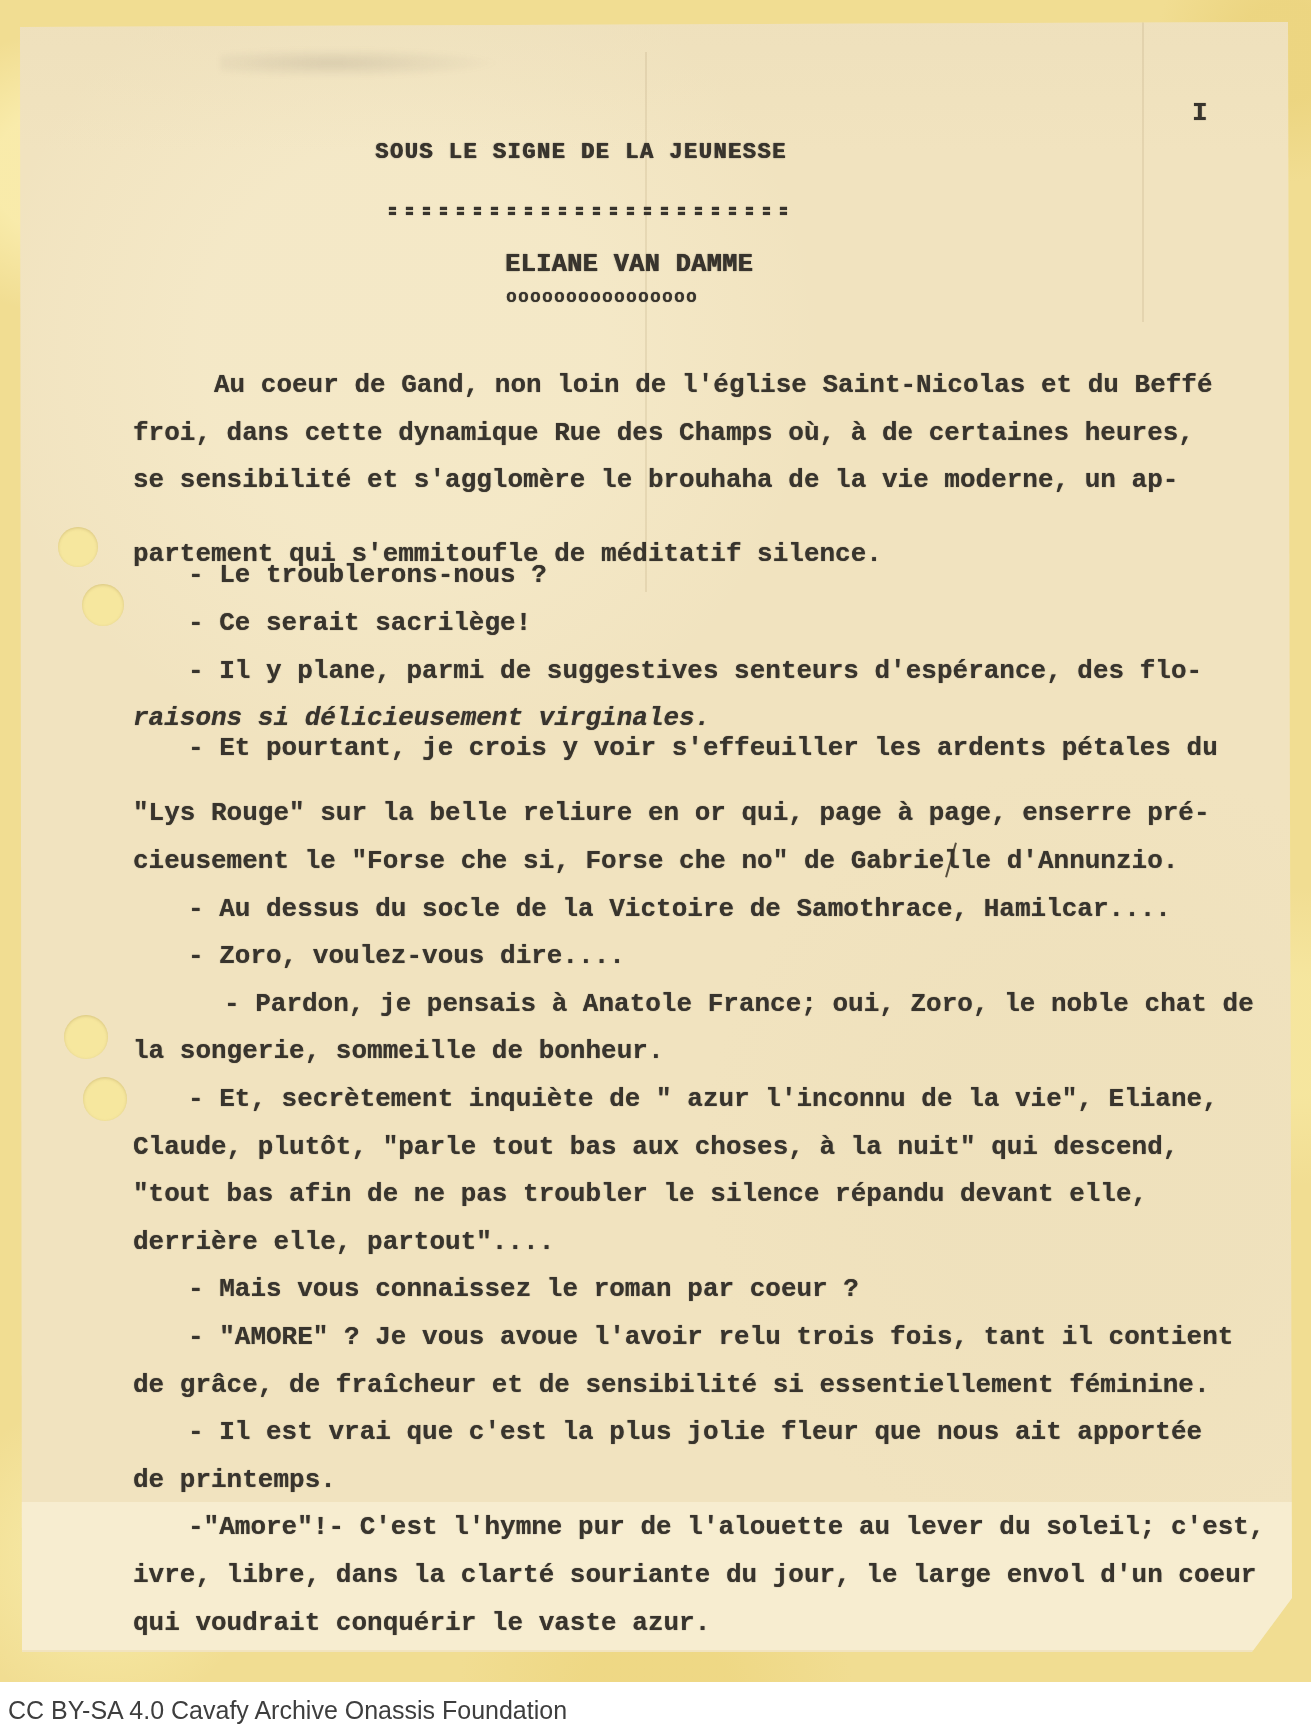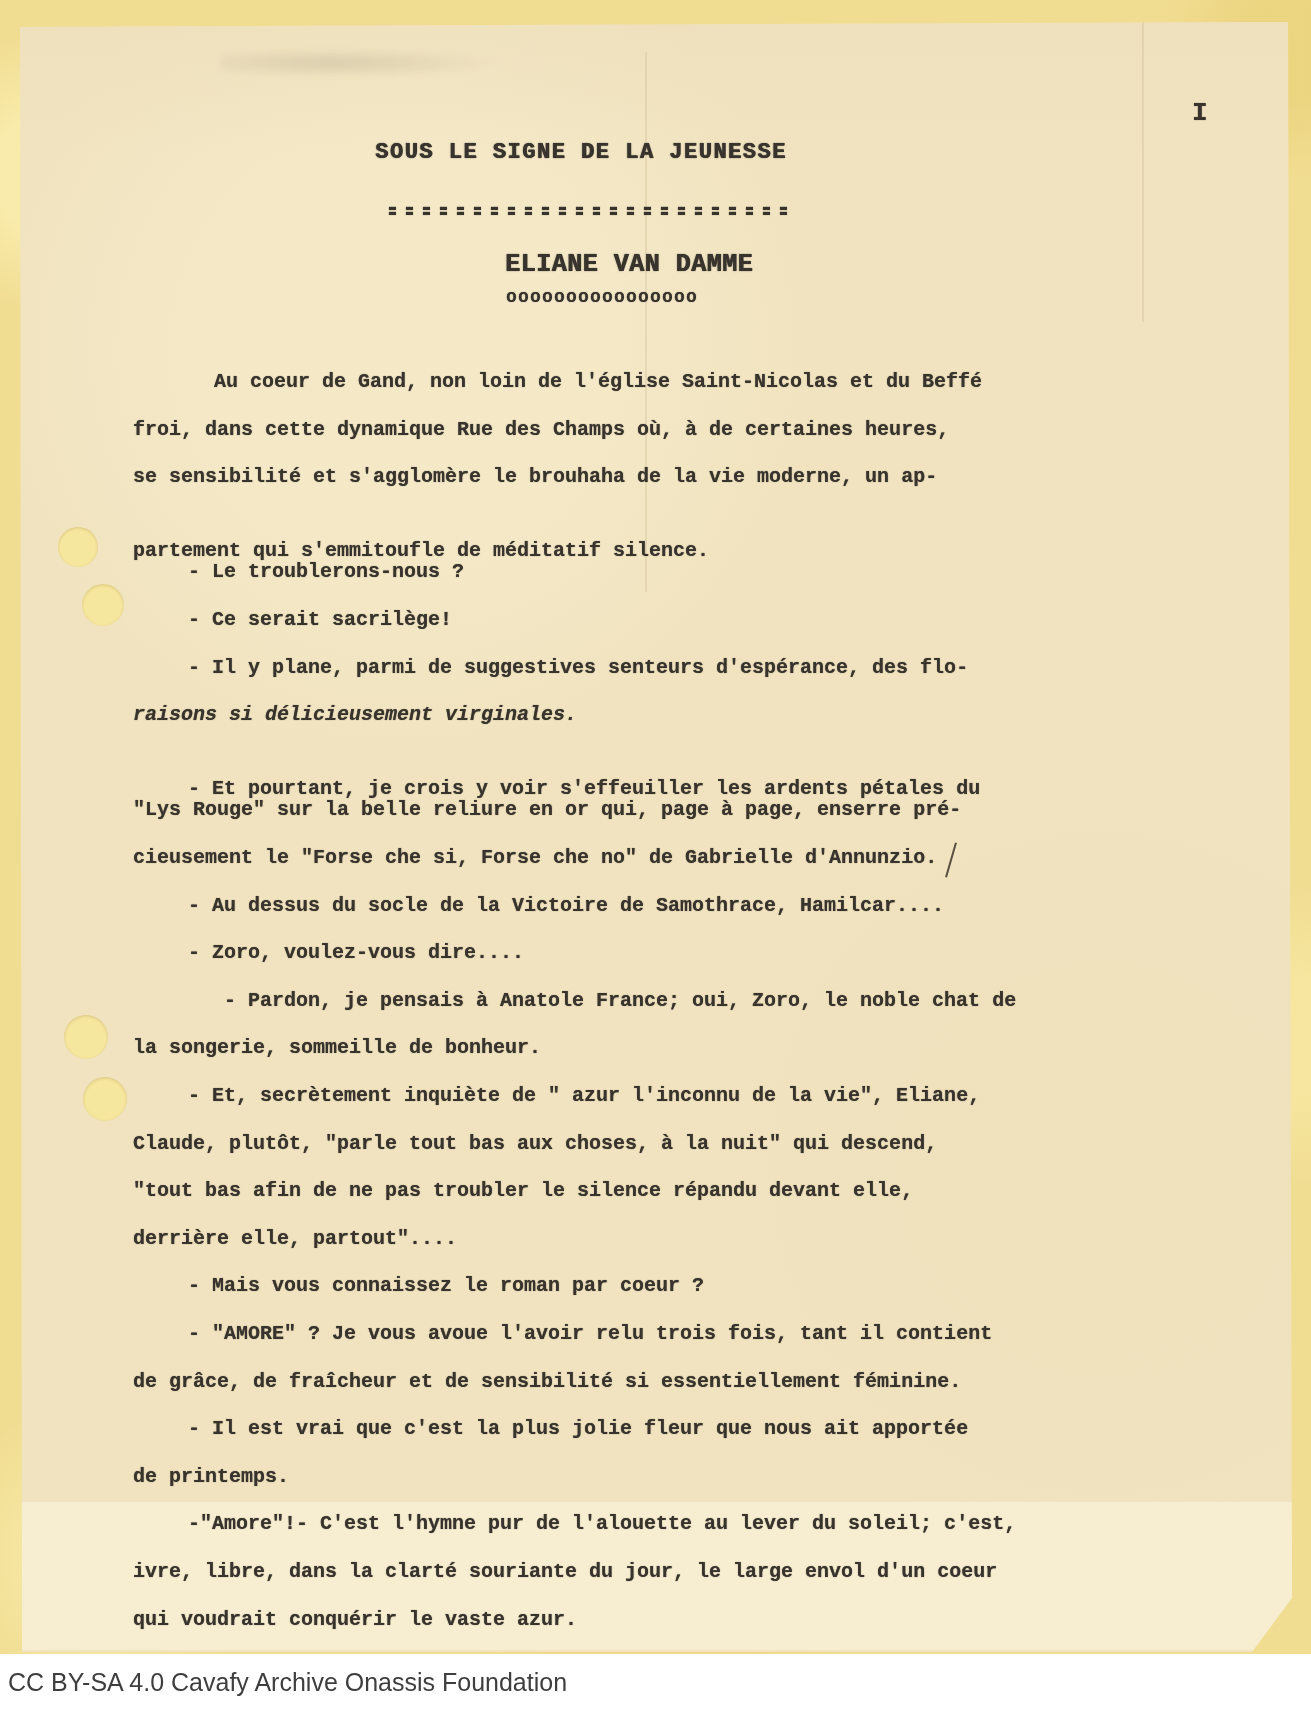--- a/index.html
+++ b/index.html
@@ -35,24 +35,24 @@
     white-space:pre;position:absolute;}
   .page-num{left:1192px;top:98px;font-size:26px;}
   .title{left:375px;top:140px;font-size:22px;letter-spacing:1.5px;
     text-shadow:0.8px 0 0 #38342d, 0 0 1.5px rgba(56,52,45,.7);}
   .title-rule{left:385px;font-size:25px;letter-spacing:2px;}
   .rule-a{top:194px;}
   .rule-b{top:199px;}
   .author{left:505px;top:250px;font-size:25px;letter-spacing:0.5px;
     text-shadow:0.8px 0 0 #38342d, 0 0 1.5px rgba(56,52,45,.7);}
   .author-rule{left:506px;top:287px;font-size:18px;letter-spacing:1.2px;}
-  .body-line{font-size:20px;text-align:center;}
+  .body-line{font-size:26px;text-align:center;}
   .slash-mark{position:absolute;left:950px;top:842px;width:2px;height:36px;
     background:rgba(60,52,40,.85);transform:rotate(16deg);}
-  .license-bar{position:absolute;left:0;bottom:0;width:1311px;height:73px;
+  .license-bar{position:absolute;left:0;bottom:0;width:1311px;height:45px;
     background:#ffffff;}
   .license-text{position:absolute;left:8px;top:0;line-height:56px;
     font-family:"Liberation Sans", sans-serif;font-size:25px;color:#3e3e3e;
     white-space:nowrap;}
 </style>
 </head>
 <body>
 
 <div class="sheet">
   <div class="slip-band"></div>
@@ -74,21 +74,21 @@
 
 <div>
     <div class="typed body-line" style="top: 370px; left: 214px;">Au coeur de Gand, non loin de l'église Saint-Nicolas et du Beffé</div>
     <div class="typed body-line" style="top: 417.6px; left: 133px;">froi, dans cette dynamique Rue des Champs où, à de certaines heures,</div>
     <div class="typed body-line" style="top: 465.2px; left: 133px;">se sensibilité et s'agglomère le brouhaha de la vie moderne, un ap-</div>
     <div class="typed body-line" style="top: 539px; left: 133px;">partement qui s'emmitoufle de méditatif silence.</div>
     <div class="typed body-line" style="top: 560.4px; left: 188px;">- Le troublerons-nous ?</div>
     <div class="typed body-line" style="top: 608px; left: 188px;">- Ce serait sacrilège!</div>
     <div class="typed body-line" style="top: 655.6px; left: 188px;">- Il y plane, parmi de suggestives senteurs d'espérance, des flo-</div>
     <div class="typed body-line" style="top: 703.2px; left: 133px; font-style: italic;">raisons si délicieusement virginales.</div>
-    <div class="typed body-line" style="top: 777px; left: 188px;">- Et pourtant, je crois y voir s'effeuiller les ardents pétales du</div>
+    <div class="typed body-line" style="top: 733px; left: 188px;">- Et pourtant, je crois y voir s'effeuiller les ardents pétales du</div>
     <div class="typed body-line" style="top: 798.4px; left: 133px;">"Lys Rouge" sur la belle reliure en or qui, page à page, enserre pré-</div>
     <div class="typed body-line" style="top: 846px; left: 133px;">cieusement le "Forse che si, Forse che no" de Gabrielle d'Annunzio.</div>
     <div class="typed body-line" style="top: 893.6px; left: 188px;">- Au dessus du socle de la Victoire de Samothrace, Hamilcar....</div>
     <div class="typed body-line" style="top: 941.2px; left: 188px;">- Zoro, voulez-vous dire....</div>
     <div class="typed body-line" style="top: 988.8px; left: 188px; margin-left: 36px;">- Pardon, je pensais à Anatole France; oui, Zoro, le noble chat de</div>
     <div class="typed body-line" style="top: 1036.4px; left: 133px;">la songerie, sommeille de bonheur.</div>
     <div class="typed body-line" style="top: 1084px; left: 188px;">- Et, secrètement inquiète de " azur l'inconnu de la vie", Eliane,</div>
     <div class="typed body-line" style="top: 1131.6px; left: 133px;">Claude, plutôt, "parle tout bas aux choses, à la nuit" qui descend,</div>
     <div class="typed body-line" style="top: 1179.2px; left: 133px;">"tout bas afin de ne pas troubler le silence répandu devant elle,</div>
     <div class="typed body-line" style="top: 1226.8px; left: 133px;">derrière elle, partout"....</div>

